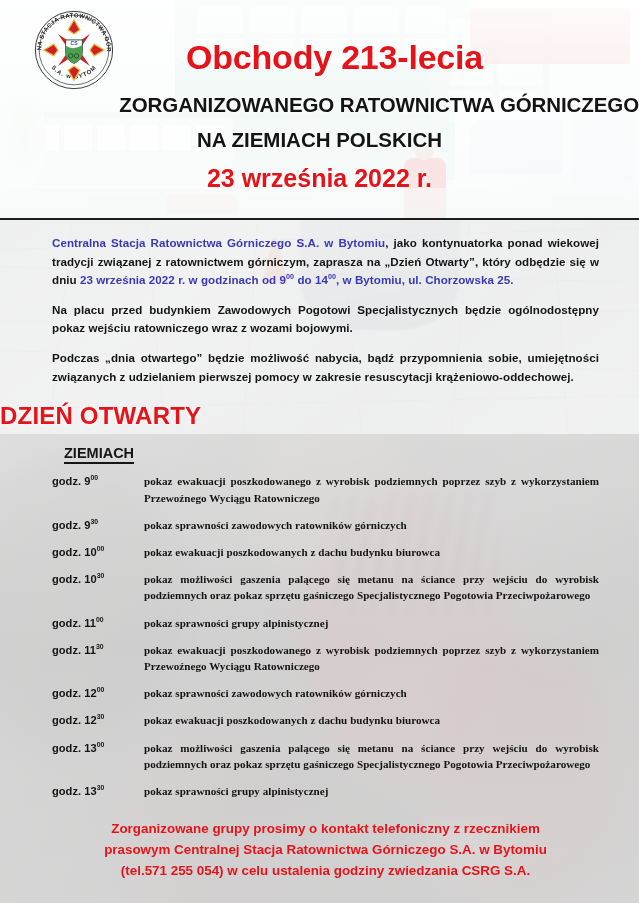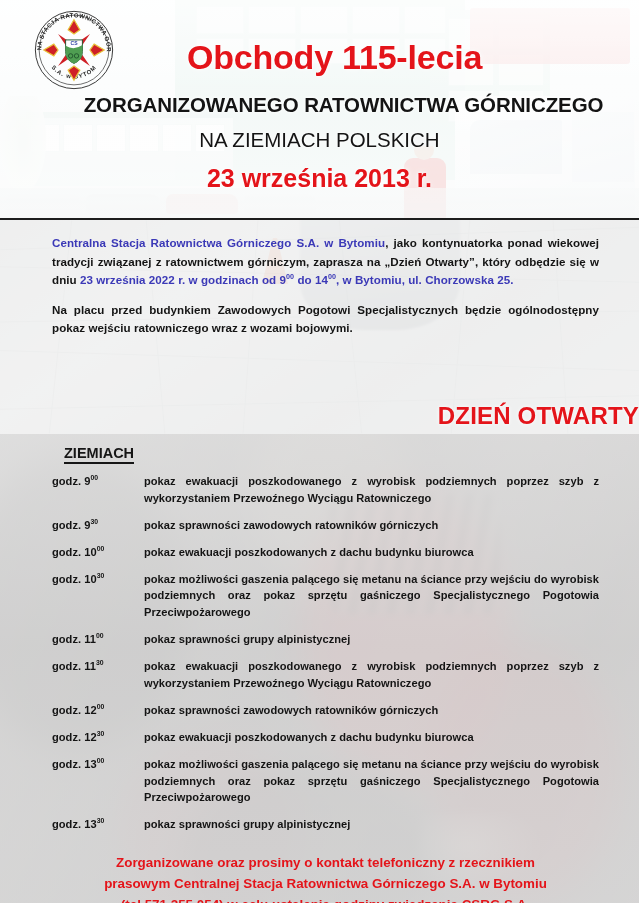--- a/index.html
+++ b/index.html
@@ -74,28 +74,28 @@
   .hdr-content{position:absolute;inset:0;}
   .logo-wrap{position:absolute;left:32px;top:8px;width:84px;height:84px;}
 
   .t-main{
     position:absolute;left:0;right:0;top:38px;text-align:center;
     font-size:34px;font-weight:bold;color:#e4141a;letter-spacing:-.2px;
     text-shadow:0 0 3px rgba(255,255,255,.95),0 0 7px rgba(255,255,255,.8);
     padding-left:30px;
   }
   .t-sub1{
-    position:absolute;left:0;right:0;top:93px;text-align:center;
+    position:absolute;left:0;right:0;top:93px;text-align:right;
     font-size:20.5px;font-weight:bold;color:#141414;letter-spacing:-.1px;
     text-shadow:0 0 3px rgba(255,255,255,.95),0 0 6px rgba(255,255,255,.85);
     padding-left:48px;
   }
   .t-sub2{
     position:absolute;left:0;right:0;top:128px;text-align:center;
-    font-size:20.5px;font-weight:normal;color:#141414;
+    font-size:20.5px;font-weight:bold;color:#141414;
     text-shadow:0 0 3px rgba(255,255,255,.95),0 0 6px rgba(255,255,255,.85);
   }
   .t-date{
     position:absolute;left:0;right:0;top:164px;text-align:center;
     font-size:25px;font-weight:bold;color:#e4141a;
     text-shadow:0 0 3px rgba(255,255,255,.95),0 0 7px rgba(255,255,255,.85);
   }
 
   
   .middle{
@@ -152,29 +152,29 @@
   .program-hd{
     display:inline-block;font-size:14.5px;font-weight:bold;color:#161616;
     border-bottom:2px solid #161616;padding-bottom:1px;margin:11px 0 9px 12px;
   }
   .prog-table{width:100%;border-collapse:collapse;}
   .prog-table td{
     vertical-align:top;color:#141414;font-size:11.1px;line-height:16.6px;
     font-weight:bold;padding:0 0 10.5px 0;letter-spacing:.03px;
   }
   .td-time{width:92px;padding-left:12px;white-space:nowrap;}
-  .td-desc{text-align:justify;padding-right:4px;}
+  .td-desc{text-align:justify;padding-right:4px;font-family:Liberation Serif, serif;}
 
   .footer-note{
     text-align:center;color:#e4141a;font-size:13.4px;font-weight:bold;
     line-height:21px;margin-top:8px;
   }
 
   
-  .dzien-wrap{position:absolute;left:0;right:0;bottom:4px;text-align:right;}
+  .dzien-wrap{position:absolute;left:0;right:0;bottom:4px;text-align:left;}
   .dzien-h{color:#e4141a;font-size:24px;font-weight:bold;letter-spacing:.2px;
     text-shadow:0 0 4px rgba(255,255,255,.9);}
 </style>
 </head>
 <body>
 
 <div class="poster">
 
   <div class="header">
     <div class="hdr-photo">
@@ -264,24 +264,24 @@
             <path d="M69 69 L56 60 L60 56 L69 69 Z" fill="#cf2026"></path>
           </g>
           <path d="M40 38 h20 v14 q0 10 -10 14 q-10 -4 -10 -14 Z" fill="#ffffff" stroke="#1d4f2a" stroke-width="1.1"></path>
           <path d="M40 45 q10 6 20 -1 v8 q0 10 -10 14 q-10 -4 -10 -14 Z" fill="#4f9e52"></path>
           <circle cx="46" cy="57" r="2.6" fill="none" stroke="#1d4f2a" stroke-width="1"></circle>
           <circle cx="53" cy="57" r="2.6" fill="none" stroke="#1d4f2a" stroke-width="1"></circle>
           <text x="50" y="44" font-size="6" text-anchor="middle" font-family="Liberation Sans, sans-serif" fill="#2a3fa0" font-weight="bold">CS</text>
         </svg>
       </div>
 
-      <div class="t-main">Obchody 115-lecia</div>
+      <div class="t-main">Obchody 213-lecia</div>
       <div class="t-sub1">ZORGANIZOWANEGO RATOWNICTWA GÓRNICZEGO</div>
       <div class="t-sub2">NA ZIEMIACH POLSKICH</div>
-      <div class="t-date">23 września 2013 r.</div>
+      <div class="t-date">23 września 2022 r.</div>
     </div>
   </div>
 
   <div class="middle">
     <div class="pav">
       <div class="pav-lines">
         <i style="left:0;top:18px;width:100%;height:1px;transform:rotate(-2deg);"></i>
         <i style="left:0;top:54px;width:100%;height:1px;transform:rotate(1.4deg);"></i>
         <i style="left:0;top:96px;width:100%;height:1px;transform:rotate(-1deg);"></i>
         <i style="left:0;top:140px;width:100%;height:1px;transform:rotate(1.8deg);"></i>
@@ -296,20 +296,21 @@
       <div class="legs"></div>
       <div class="cone"></div>
       <div class="mid-veil"></div>
     </div>
 
     <div class="mid-content">
       <p class="para first">
         <span class="blue">Centralna Stacja Ratownictwa Górniczego S.A. w Bytomiu</span><span>, jako kontynuatorka ponad wiekowej tradycji związanej z  ratownictwem górniczym, zaprasza na „Dzień Otwarty”, który odbędzie się w dniu </span><span class="blue">23 września 2022 r. w godzinach od 9</span><sup class="blue">00</sup><span class="blue"> do 14</span><sup class="blue">00</sup><span class="blue">, w Bytomiu, ul. Chorzowska 25.</span>
       </p>
       <p class="para">Na placu przed budynkiem Zawodowych Pogotowi Specjalistycznych będzie ogólnodostępny pokaz wejściu ratowniczego wraz z wozami bojowymi.</p>
+      <p class="para">Podczas „dnia otwartego” będzie możliwość nabycia, bądź przypomnienia sobie, umiejętności związanych z udzielaniem pierwszej pomocy w zakresie resuscytacji krążeniowo-oddechowej.</p>
     </div>
 
     <div class="dzien-wrap">
       <div class="dzien-h">DZIEŃ OTWARTY</div>
     </div>
   </div>
 
   <div class="lower">
     <div class="low-photo">
       <div class="lp-base"></div>
@@ -366,20 +367,20 @@
               <td class="td-desc">pokaz możliwości gaszenia palącego się metanu na ściance przy wejściu do wyrobisk podziemnych oraz pokaz sprzętu gaśniczego Specjalistycznego Pogotowia Przeciwpożarowego</td>
             </tr>
             <tr>
               <td class="td-time"><span>godz. 13</span><sup>30</sup></td>
               <td class="td-desc">pokaz sprawności grupy alpinistycznej</td>
             </tr>
           </tbody>
       </table>
 
       <div class="footer-note">
-        <div>Zorganizowane oraz prosimy o kontakt telefoniczny z rzecznikiem</div>
+        <div>Zorganizowane grupy prosimy o kontakt telefoniczny z rzecznikiem</div>
         <div>prasowym Centralnej Stacja Ratownictwa Górniczego S.A. w Bytomiu</div>
         <div>(tel.571 255 054) w celu ustalenia godziny zwiedzania CSRG S.A.</div>
       </div>
     </div>
   </div>
 
 </div>
 
 </body></html>

